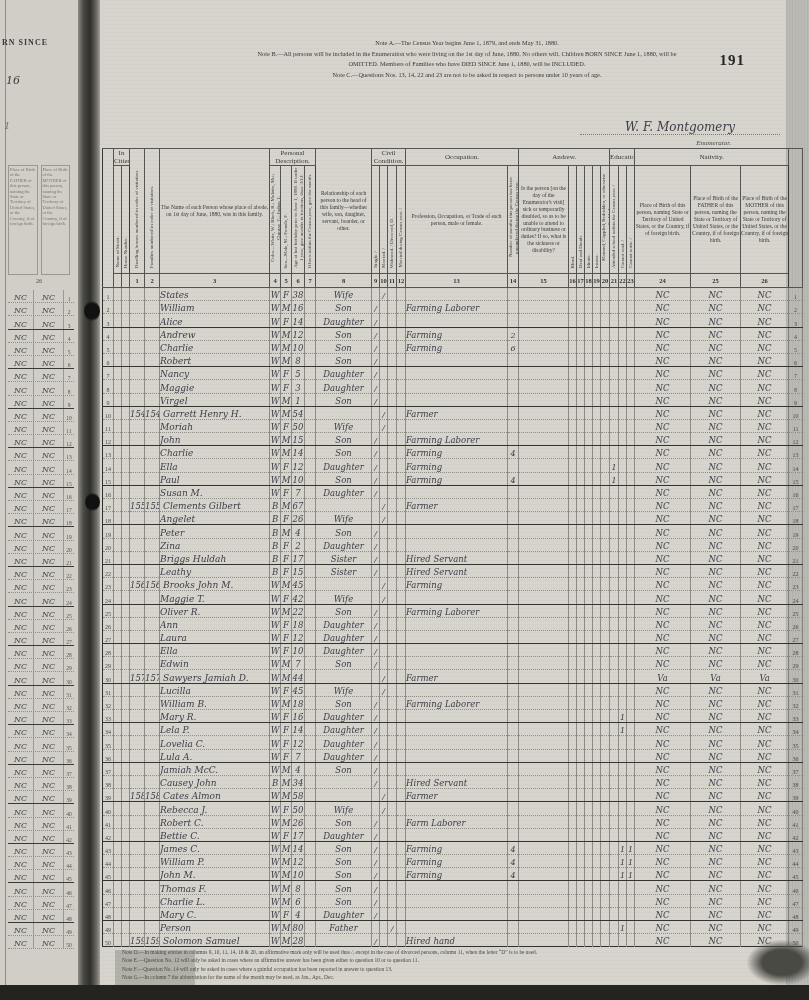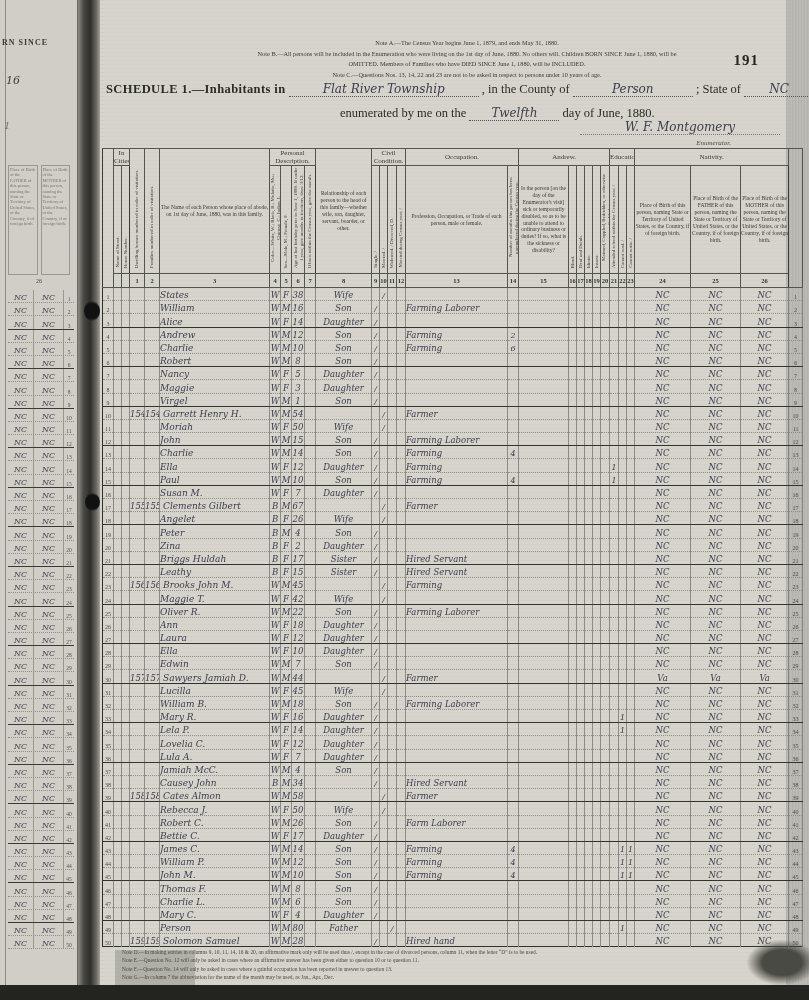--- a/index.html
+++ b/index.html
@@ -2,21 +2,21 @@
 <html><head>
 <meta charset="utf-8">
 <style>
   html,body{margin:0;padding:0;background:#888;}
   *{box-sizing:border-box;}
   .scan{position:relative;width:809px;height:1000px;margin:0 auto;overflow:hidden;
         background:#c9c7c0;font-family:"Liberation Serif",serif;
         background-image:repeating-linear-gradient(0deg,rgba(0,0,0,.025) 0 1px,transparent 1px 3px),
                          repeating-linear-gradient(90deg,rgba(255,255,255,.03) 0 1px,transparent 1px 4px);}
   
-  .sliver{position:absolute;left:0;top:0;width:78px;height:985px;background:#d0cec6;
+  .sliver{position:absolute;left:0;top:0;width:100px;height:985px;background:#d0cec6;
           border-right:1px solid #6a6a64;}
   .sliver .edgeline{position:absolute;left:5px;top:0;bottom:0;width:1px;background:#8d8b84;}
   .sliver .frag{position:absolute;color:#3b3b38;white-space:nowrap;}
   .sliver-hdrblock{position:absolute;top:165px;left:8px;width:62px;height:110px;display:flex;gap:3px;}
   .sliver-hdrblock div{flex:1;font-size:4.5px;color:#77756e;line-height:1.2;overflow:hidden;border:1px solid #9a988f;padding:1px;}
   .sliver-colnum{position:absolute;top:278px;left:8px;width:62px;font-size:6px;text-align:center;color:#4a4a44;}
   .sliver-table{position:absolute;top:290px;left:8px;width:66px;}
   .srow{display:flex;height:13.2px;align-items:flex-end;border-bottom:1px dotted #908e86;}
   .srow.h3{border-bottom:1.5px solid #3a3a34;}
   .srow .sc{font-family:"DejaVu Serif",serif;font-style:italic;font-size:8px;color:#45454f;
@@ -36,21 +36,21 @@
           font-family:"Liberation Sans",sans-serif;font-weight:bold;font-size:17px;color:#17701c;}
   .bleed{position:absolute;left:530px;top:4px;font-size:11px;letter-spacing:3px;color:#9a9990;opacity:.55;
          font-family:"Liberation Serif",serif;}
   .corner{position:absolute;right:22px;top:8px;font-size:16px;color:#2d2d2a;font-family:"Liberation Serif",serif;}
   
   .hdrfields{position:absolute;left:14px;top:36px;width:130px;font-size:8.5px;color:#2e2e2a;}
   .hdrfields .fl{margin-bottom:6px;white-space:nowrap;}
   .hw{font-family:"DejaVu Serif",serif;font-style:italic;color:#3d3d49;}
   .fl .val{display:inline-block;min-width:30px;border-bottom:1px dotted #666;font-size:10px;text-align:center;}
   .notes{position:absolute;left:152px;top:38px;width:430px;font-size:6.3px;color:#3a3a36;line-height:1.7;text-align:center;}
-  .stamp{position:absolute;right:50px;top:52px;font-size:15px;font-weight:bold;color:#26262z2;color:#262622;letter-spacing:1px;}
+  .stamp{position:absolute;right:64px;top:52px;font-size:15px;font-weight:bold;color:#26262z2;color:#262622;letter-spacing:1px;}
   
   .sched1{position:absolute;left:6px;top:82px;width:700px;font-size:12.5px;color:#2b2b27;white-space:nowrap;}
   .sched1 .big{font-weight:bold;letter-spacing:.4px;}
   .fill{display:inline-block;border-bottom:1px dotted #555;text-align:center;font-size:12px;}
   .sched2{position:absolute;left:240px;top:106px;font-size:12.5px;color:#2b2b27;white-space:nowrap;}
   .sig{position:absolute;left:480px;top:120px;width:200px;text-align:center;font-size:12px;border-bottom:1px dotted #777;}
   .enumlbl{position:absolute;right:78px;top:139px;font-size:7px;font-style:italic;color:#4a4a44;}
   
   table.census{position:absolute;left:2px;top:148px;width:700px;border-collapse:collapse;table-layout:fixed;
                border:1.6px solid #2f2f2c;}
@@ -364,34 +364,21 @@
 
 
     <div class="notes">
       <div>Note A.—The Census Year begins June 1, 1879, and ends May 31, 1880.</div>
       <div>Note B.—All persons will be included in the Enumeration who were living on the 1st day of June, 1880.  No others will.  Children BORN SINCE June 1, 1880, will be OMITTED.  Members of Families who have DIED SINCE June 1, 1880, will be INCLUDED.</div>
       <div>Note C.—Questions Nos. 13, 14, 22 and 23 are not to be asked in respect to persons under 10 years of age.</div>
     </div>
 
     <div class="stamp">191</div>
 
-    <div class="sched1">
-      <span class="big">SCHEDULE 1.—Inhabitants in</span>
-      <span class="fill hw" style="min-width:190px;">Flat River Township</span>
-      <span>, in the County of</span>
-      <span class="fill hw" style="min-width:120px;">Person</span>
-      <span>; State of</span>
-      <span class="fill hw" style="min-width:70px;">NC</span>
-    </div>
 
-    <div class="sched2">
-      <span>enumerated by me on the</span>
-      <span class="fill hw" style="min-width:90px;">Twelfth</span>
-      <span>day of June, 1880.</span>
-    </div>
 
     <div class="sig hw">W. F. Montgomery</div>
     <div class="enumlbl">Enumerator.</div>
 
     <table class="census">
       <colgroup>
           <col style="width: 11px;">
           <col style="width: 8px;">
           <col style="width: 8px;">
           <col style="width: 15px;">

